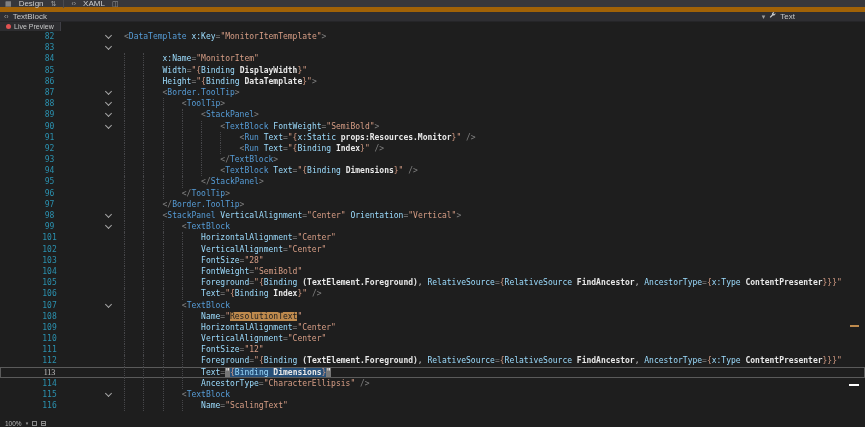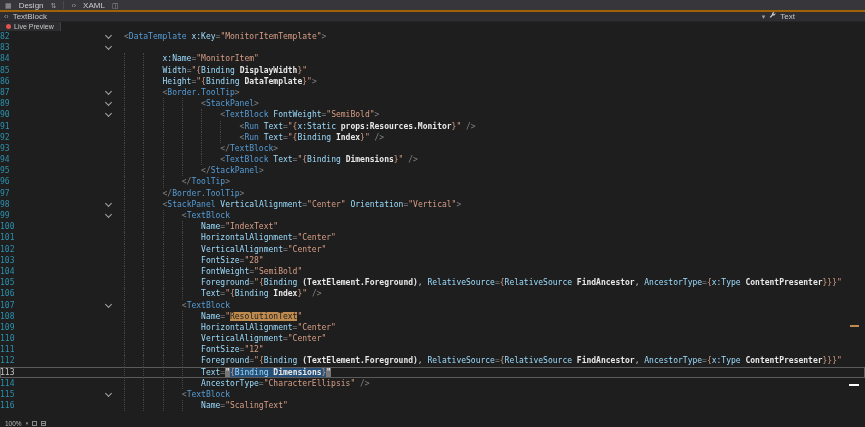--- a/index.html
+++ b/index.html
@@ -1,21 +1,21 @@
 <!DOCTYPE html>
 <html><head>
 <meta charset="utf-8">
 <style>
   html,body{margin:0;padding:0;background:#151515;}
   .stage{width:865px;height:427px;background:#1E1E1E;position:relative;overflow:hidden;
          font-family:"Liberation Sans",sans-serif;-webkit-font-smoothing:antialiased;}
 
   
   .bar1{height:12px;background:#37373B;display:flex;align-items:center;gap:7px;
-        padding:0 5px;font-size:8px;color:#CCCCCC;border-bottom:2px solid #a16207;box-sizing:border-box;}
+        padding:0 5px;font-size:8px;color:#CCCCCC;border-bottom:5px solid #a16207;box-sizing:border-box;}
   .bar1 .glyph{font-size:7px;color:#9E9E9E;line-height:1;}
   .vsep{width:1px;height:8px;background:#4A4A4E;}
 
   
   .bar2{height:10px;background:#2E2E32;display:flex;align-items:center;gap:4px;
         padding:0 4px;font-size:8px;color:#C8C8C8;border-bottom:1px solid #252528;box-sizing:border-box;}
   .bar2 .glyph{font-size:7px;line-height:1;color:#9E9E9E;}
   .gold{color:#D7BA7D;}
   .spacer{flex:1;}
   .rgap{width:62px;}
@@ -23,22 +23,22 @@
   
   .lprow{height:9px;display:flex;}
   .lp{height:9px;background:#2D2D30;display:flex;align-items:center;gap:3px;padding:0 6px;
       font-size:7px;color:#C8C8C8;border-right:1px solid #3F3F46;box-sizing:border-box;}
   .dot{width:5px;height:5px;border-radius:50%;background:#E15252;display:inline-block;}
 
   
   .code{font-family:"DejaVu Sans Mono",monospace;font-size:8px;line-height:11.2px;}
   .row{display:flex;height:11.2px;position:relative;}
   .row.cur{box-shadow:inset 0 0 0 1px #5A5A5A;}
-  .num{width:102px;flex:none;text-align:left;padding-right:3px;box-sizing:border-box;color:#2B91AF;}
-  .row.cur .num{color:#C6C6C6;}
+  .num{width:102px;flex:none;text-align:center;padding-right:3px;box-sizing:border-box;color:#2B91AF;}
+  .row.cur .num{color:#C6C6C6;font-family:Liberation Serif, serif;}
   .fold{width:12px;flex:none;display:flex;align-items:center;justify-content:center;}
   .chev{width:4px;height:4px;border-right:1px solid #A6A6A6;border-bottom:1px solid #A6A6A6;
         transform:rotate(45deg);margin-bottom:2px;}
   .ln{white-space:pre;flex:1;color:#C8C8C8;margin-left:10px;}
   .guide{display:inline-block;width:4ch;height:11.2px;border-left:1px dotted #464649;
          box-sizing:border-box;vertical-align:top;}
   
   .p{color:#808080;} .t{color:#569CD6;} .a{color:#9CDCFE;} .s{color:#D69D85;}
   .e{color:#9CDCFE;} .x{color:#C8C8C8;}
   .v{color:#E8E8E8;font-weight:bold;}
@@ -125,20 +125,27 @@
           <span class="ln"><span class="guide"></span><span class="guide"></span><span class="a">Height</span><span class="p">=</span><span class="s">"{</span><span class="e">Binding</span><span class="x"> </span><span class="v">DataTemplate</span><span class="s">}"</span><span class="p">&gt;</span></span>
         </div>
         <div class="row">
           <span class="num">87</span>
           <span class="fold">
             <span class="chev"></span>
           </span>
           <span class="ln"><span class="guide"></span><span class="guide"></span><span class="p">&lt;</span><span class="t">Border.ToolTip</span><span class="p">&gt;</span></span>
         </div>
         <div class="row">
+          <span class="num">88</span>
+          <span class="fold">
+            <span class="chev"></span>
+          </span>
+          <span class="ln"><span class="guide"></span><span class="guide"></span><span class="guide"></span><span class="p">&lt;</span><span class="t">ToolTip</span><span class="p">&gt;</span></span>
+        </div>
+        <div class="row">
           <span class="num">89</span>
           <span class="fold">
             <span class="chev"></span>
           </span>
           <span class="ln"><span class="guide"></span><span class="guide"></span><span class="guide"></span><span class="guide"></span><span class="p">&lt;</span><span class="t">StackPanel</span><span class="p">&gt;</span></span>
         </div>
         <div class="row">
           <span class="num">90</span>
           <span class="fold">
             <span class="chev"></span>
@@ -186,25 +193,20 @@
             <span class="chev"></span>
           </span>
           <span class="ln"><span class="guide"></span><span class="guide"></span><span class="p">&lt;</span><span class="t">StackPanel</span><span class="x"> </span><span class="a">VerticalAlignment</span><span class="p">=</span><span class="s">"Center"</span><span class="x"> </span><span class="a">Orientation</span><span class="p">=</span><span class="s">"Vertical"</span><span class="p">&gt;</span></span>
         </div>
         <div class="row">
           <span class="num">99</span>
           <span class="fold">
             <span class="chev"></span>
           </span>
           <span class="ln"><span class="guide"></span><span class="guide"></span><span class="guide"></span><span class="p">&lt;</span><span class="t">TextBlock</span></span>
-        </div>
-        <div class="row">
-          <span class="num">100</span>
-          <span class="fold"></span>
-          <span class="ln"><span class="guide"></span><span class="guide"></span><span class="guide"></span><span class="guide"></span><span class="a">Name</span><span class="p">=</span><span class="s">"IndexText"</span></span>
         </div>
         <div class="row">
           <span class="num">101</span>
           <span class="fold"></span>
           <span class="ln"><span class="guide"></span><span class="guide"></span><span class="guide"></span><span class="guide"></span><span class="a">HorizontalAlignment</span><span class="p">=</span><span class="s">"Center"</span></span>
         </div>
         <div class="row">
           <span class="num">102</span>
           <span class="fold"></span>
           <span class="ln"><span class="guide"></span><span class="guide"></span><span class="guide"></span><span class="guide"></span><span class="a">VerticalAlignment</span><span class="p">=</span><span class="s">"Center"</span></span>

